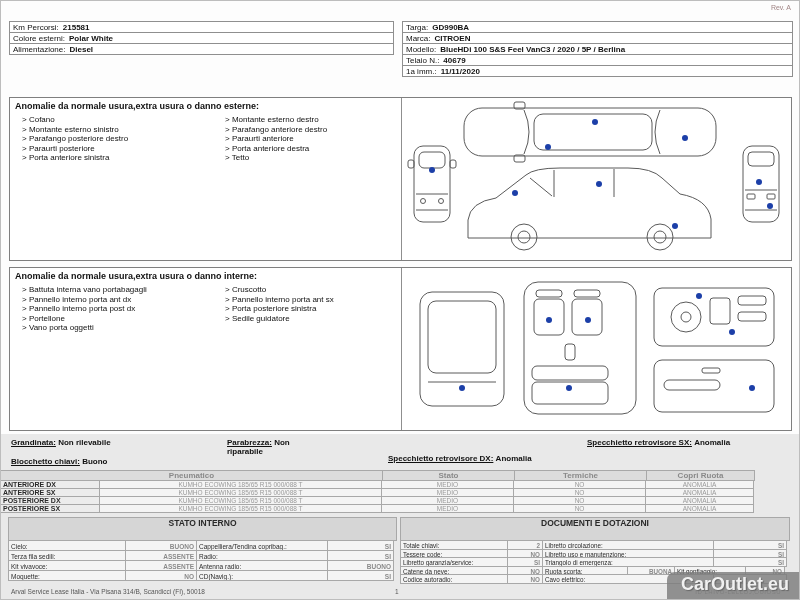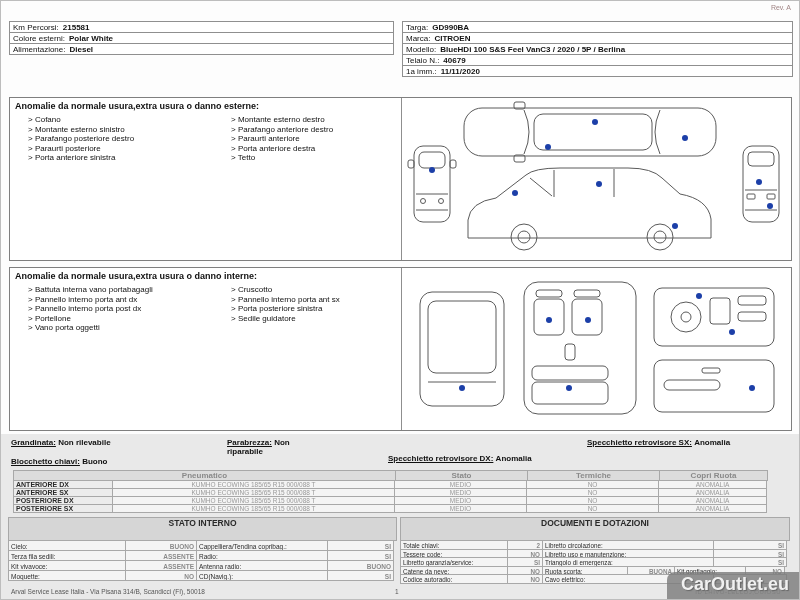--- a/index.html
+++ b/index.html
@@ -15,21 +15,21 @@
   .info-col.left  { left:8px;   top:21px; width:385px; }
   .info-col.right { left:401px; top:21px; width:391px; }
   .info-row { display:flex; align-items:center; height:12px; border:1px solid #8f8f8f; margin-top:-1px;
               padding:0 3px; font-size:8px; background:#fff; white-space:nowrap; overflow:hidden; }
   .info-row .lbl { margin-right:4px; }
   .info-row .val { font-weight:bold; }
 
   .box { position:absolute; left:8px; width:783px; height:164px; border:1px solid #7f7f7f; background:#fff; }
   .box.ext { top:96px; }  .box.int { top:266px; }
   .box-title { position:absolute; left:5px; top:3px; font-size:9px; font-weight:bold; }
-  .anom-cols { position:absolute; left:18px; top:17px; width:382px; display:flex;gap:24px; }
+  .anom-cols { position:absolute; left:12px; top:17px; width:382px; display:flex;gap:24px; }
   .anom-col { width:190px; }
   .anom-item { font-size:8px; line-height:9.5px; padding-left:11px; text-indent:-11px; }
   .anom-item::before { content:"> "; white-space:pre; }
   .box-divider { position:absolute; left:391px; top:0; height:162px; border-left:1px solid #8f8f8f; }
   .box-diagram { position:absolute; left:392px; top:0; width:389px; height:162px; }
   .box-diagram svg { width:100%; height:100%; display:block; }
   .sketch { stroke:#5a5a5a; fill:none; stroke-width:1; }
   .dot { fill:#1c3fa8; stroke:none; }
 
   .summary-item { position:absolute; font-size:8px; }
@@ -39,21 +39,21 @@
   .s2 { left:226px; top:437px; width:84px; }
   .s3 { left:387px; top:453px; }
   .s4 { left:586px; top:437px; }
   .s5 { left:10px;  top:456px; }
 
   .tbl { position:absolute; }
   .trow { display:flex; }
   .tcell { border:1px solid #a8a8a8; margin-left:-1px; margin-top:-1px; overflow:hidden;
            white-space:nowrap; background:#f4f4f4; }
 
-  .tyres { left:13px; top:470px; }
+  .tyres { left:0; top:470px; }
   .tyres .hcell { height:11px; line-height:10px; font-size:8px; font-weight:bold; color:#8a8a8a;
                   text-align:center; background:#dcdcdc; }
   .tyres .dcell { height:9px; line-height:8px; font-size:6.5px; color:#9a9a9a; text-align:center; }
   .tyres .pos   { font-size:7px; font-weight:bold; color:#2a2a2a; text-align:left; padding-left:2px; background:#ececec; }
   .w-pos{width:100px} .w-desc{width:283px} .w-pne{width:383px} .w-st{width:133px} .w-te{width:133px} .w-cr{width:109px}
 
   .hdr { height:24px; line-height:11px; text-align:center; font-weight:bold; font-size:8.5px;
          color:#2a2a2a; background:#d6d6d6; }
   .sti { left:8px; top:517px; }
   .sti .hdr { width:389px; }

